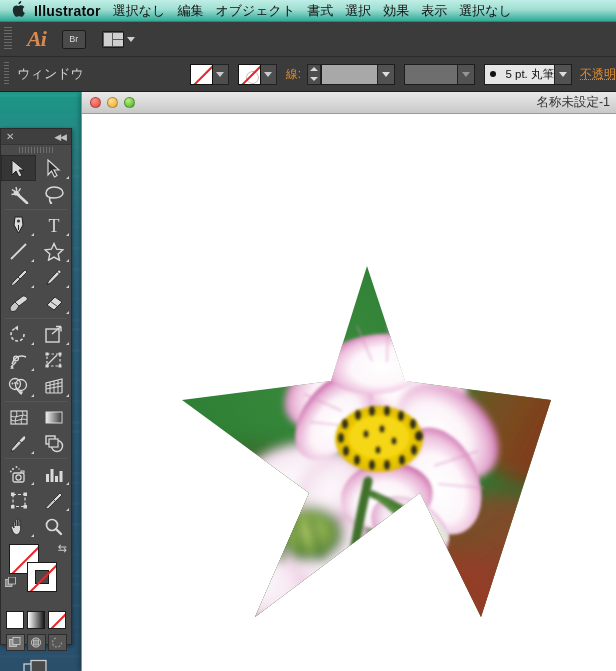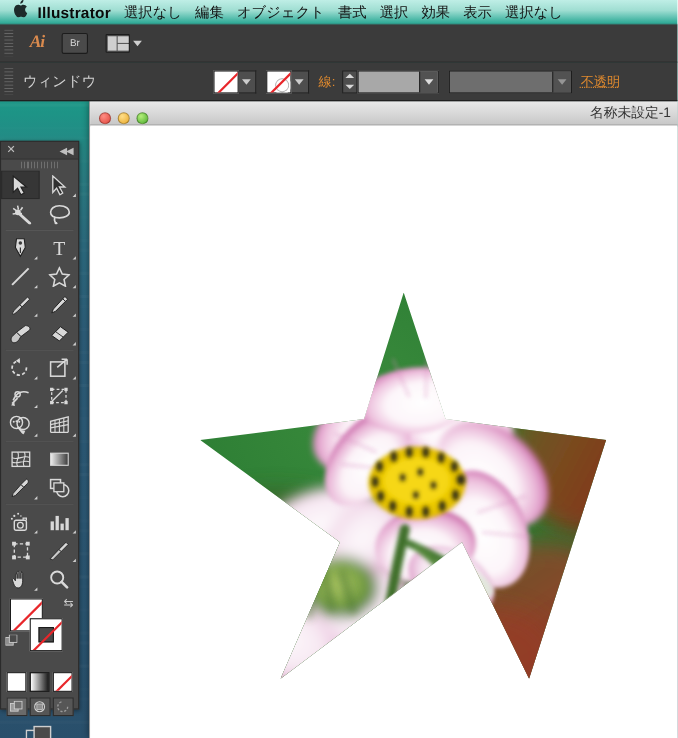--- a/index.html
+++ b/index.html
@@ -54,21 +54,21 @@
     display:flex; align-items:center;
     z-index:40;
   }
   .gripper {
     width:10px; height:24px; margin:0 6px 0 3px;
     background-image:repeating-linear-gradient(180deg,#6b6b6b 0px,#6b6b6b 1px,#3b3b3b 1px,#3b3b3b 3px);
     background-size:8px 3px; background-repeat:repeat-y;
     background-position:1px 3px;
   }
   .ai-logo {
-    color:#d98a4e; font-size:16px; font-weight:bold; font-style:italic;
+    color:#d98a4e; font-size:22px; font-weight:bold; font-style:italic;
     font-family:"Liberation Serif", serif;
     margin:0 16px 0 8px; letter-spacing:-1px;
     line-height:1;
   }
   .br-btn {
     width:24px;height:19px;border:1px solid #1c1c1c;
     background:#4a4a4a; color:#d8d8d8; font-size:9px;
     display:flex;align-items:center;justify-content:center;
     border-radius:2px; margin-right:16px;
   }
@@ -135,21 +135,21 @@
   #docwin {
     position:absolute; left:81px; top:92px; width:535px; height:579px;
     background:#fff; z-index:20;
     border-left:1px solid #8d8d8d;
     box-shadow:0 0 6px rgba(0,0,0,0.45);
   }
   #titlebar {
     height:22px; width:100%;
     background:linear-gradient(180deg,#e9e9e9 0%, #d9d9d9 50%, #c8c8c8 100%);
     border-bottom:1px solid #9a9a9a;
-    display:flex; align-items:flex-end; position:relative;
+    display:flex; align-items:center; position:relative;
   }
   .tl-lights{display:flex;align-items:center;gap:6px;margin-left:8px;}
   .tl{width:11px;height:11px;border-radius:50%;border:1px solid rgba(0,0,0,0.28);}
   .tl.r{background:radial-gradient(circle at 35% 30%,#ff8d84,#e0463c);}
   .tl.y{background:radial-gradient(circle at 35% 30%,#ffdf8a,#e9a92a);}
   .tl.g{background:radial-gradient(circle at 35% 30%,#b7f07c,#4aab2c);}
   .doc-title{
     position:absolute; right:6px; top:2px;
     font-size:12.5px; color:#343434; white-space:nowrap;
   }
@@ -325,20 +325,27 @@
     </div>
   </div>
 
   <div class="combo dim" style="width:112px;margin-left:9px;">
     <span class="fieldtxt"></span>
     <span class="dropbtn">
         <span class="tri"></span>
       </span>
   </div>
 
+  <div class="combo light" style="width:96px;margin-left:9px;">
+    <span class="brush-dot"></span>
+    <span class="fieldtxt" style="font-size:11.5px;">5 pt. 丸筆</span>
+    <span class="dropbtn">
+        <span class="tri"></span>
+      </span>
+  </div>
 
   <div class="lbl-orange" style="margin-left:8px;text-decoration:underline dotted;font-family:Liberation Serif, serif;">不透明</div>
 </div>
 
 <div id="docwin">
   <div id="titlebar">
     <div class="tl-lights">
       <span class="tl r"></span>
       <span class="tl y"></span>
       <span class="tl g"></span>

